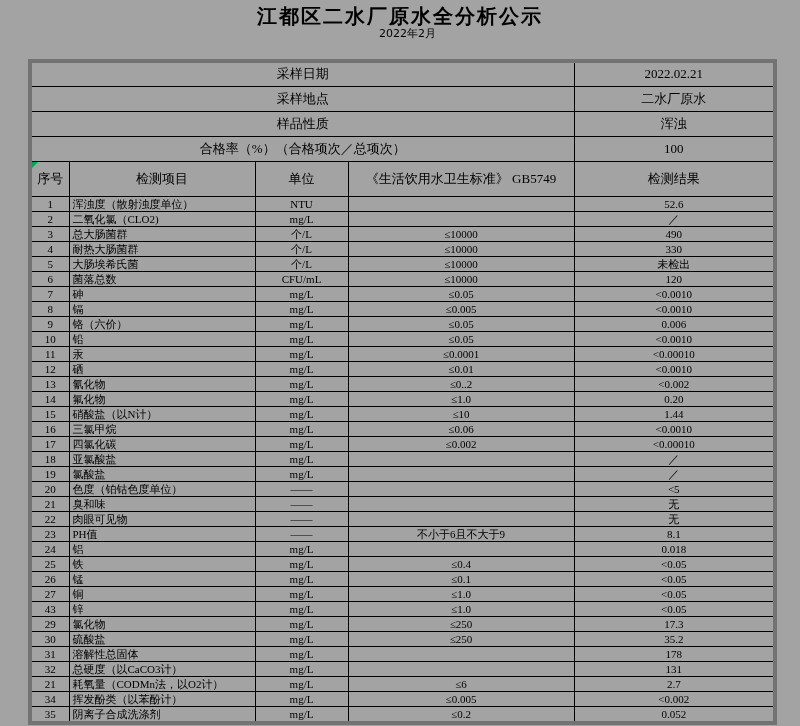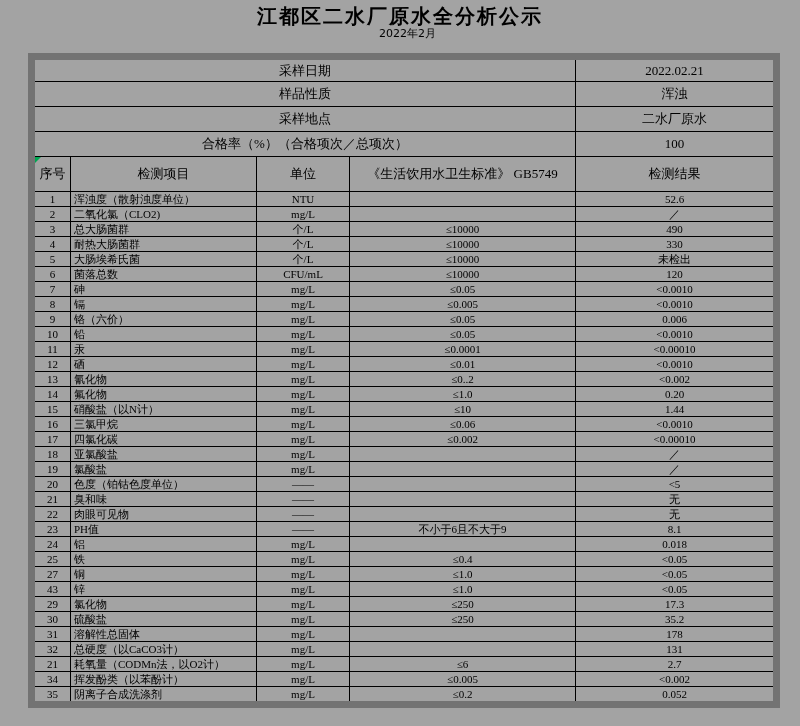--- a/index.html
+++ b/index.html
@@ -26,22 +26,22 @@
     font-family: "DejaVu Sans", "Liberation Sans", sans-serif;
     font-size: 11px;
     line-height: 12px;
     margin-top: 0px;
     padding-left: 15px;
   }
   table.main-table {
     border-collapse: collapse;
     table-layout: fixed;
     margin-left: 28px;
-    margin-top: 13px;
-    border: 7px solid #737373;
+    margin-top: 19px;
+    border: 4px solid #737373;
   }
   .main-table td, .main-table th {
     border: 1px solid #000000;
     padding: 0;
     text-align: center;
     font-weight: normal;
     overflow: hidden;
     white-space: nowrap;
     vertical-align: middle;
   }
@@ -75,26 +75,26 @@
       <col style="width:93px">
       <col style="width:226px">
       <col style="width:201px">
     </colgroup>
     <tbody>
       <tr class="info-row">
         <td colspan="4">采样日期</td>
         <td>2022.02.21</td>
       </tr>
       <tr class="info-row">
+        <td colspan="4">采样地点</td>
+        <td>二水厂原水</td>
+      </tr>
+      <tr class="info-row">
         <td colspan="4">样品性质</td>
         <td>浑浊</td>
-      </tr>
-      <tr class="info-row">
-        <td colspan="4">采样地点</td>
-        <td>二水厂原水</td>
       </tr>
       <tr class="info-row">
         <td colspan="4">合格率（%）（合格项次／总项次）</td>
         <td>100</td>
       </tr>
       <tr class="head-row">
         <th><span class="corner-flag" style="border-top-color: rgb(0, 166, 81);"></span><span>序号</span></th>
         <th>检测项目</th>
         <th>单位</th>
         <th>《生活饮用水卫生标准》 GB5749</th>
@@ -271,20 +271,27 @@
           <td class="c4">0.018</td>
         </tr>
         <tr>
           <td class="c0">25</td>
           <td class="c1">铁</td>
           <td class="c2">mg/L</td>
           <td class="c3">≤0.4</td>
           <td class="c4">&lt;0.05</td>
         </tr>
         <tr>
+          <td class="c0">26</td>
+          <td class="c1">锰</td>
+          <td class="c2">mg/L</td>
+          <td class="c3">≤0.1</td>
+          <td class="c4">&lt;0.05</td>
+        </tr>
+        <tr>
           <td class="c0">27</td>
           <td class="c1">铜</td>
           <td class="c2">mg/L</td>
           <td class="c3">≤1.0</td>
           <td class="c4">&lt;0.05</td>
         </tr>
         <tr>
           <td class="c0">43</td>
           <td class="c1">锌</td>
           <td class="c2">mg/L</td>

